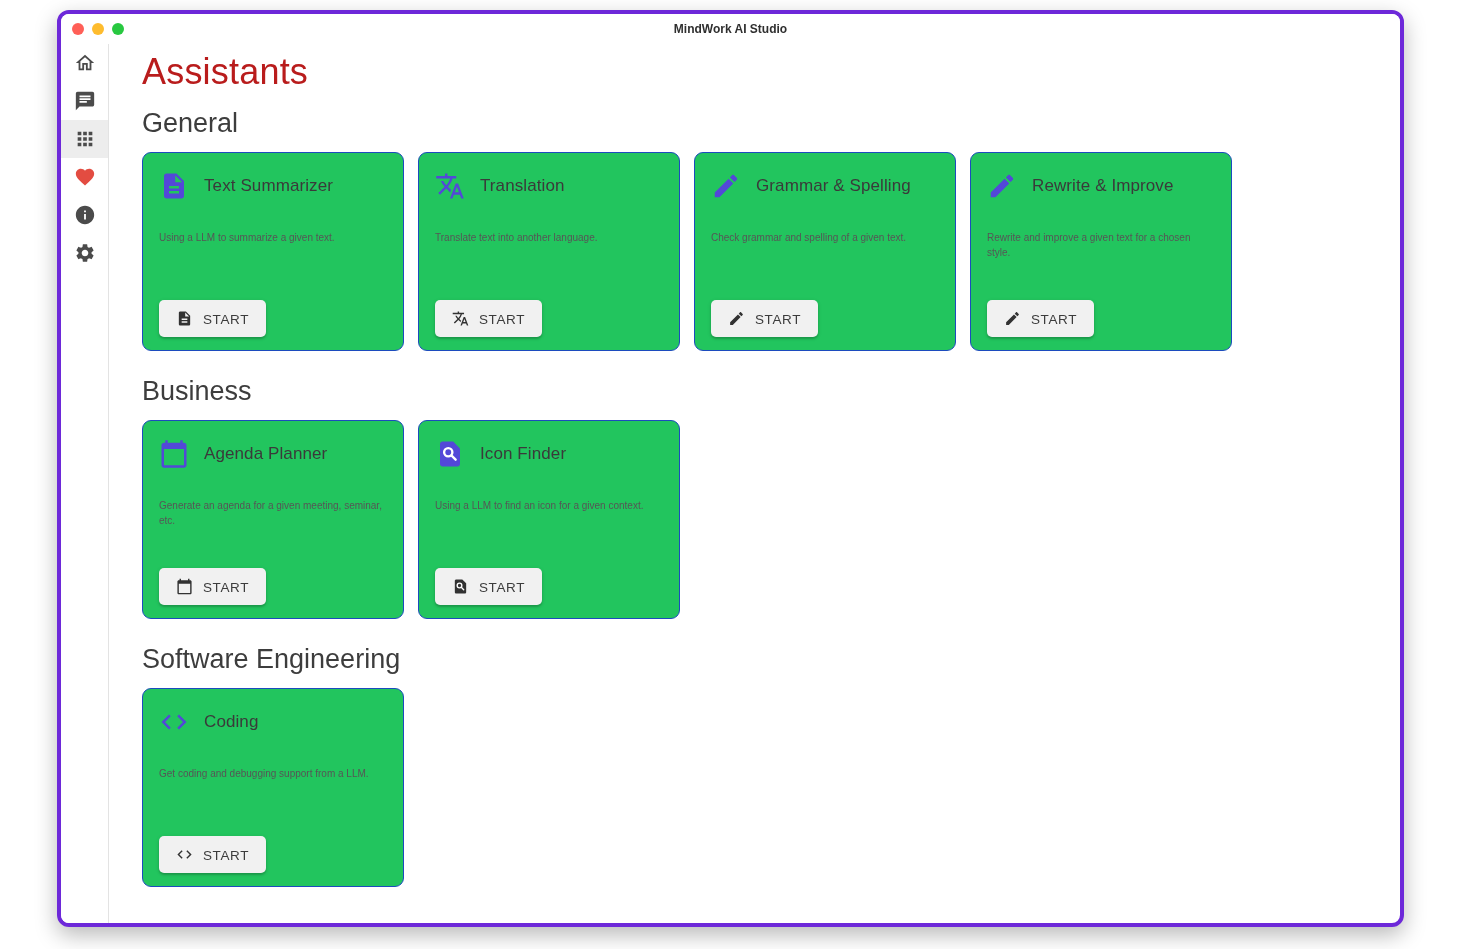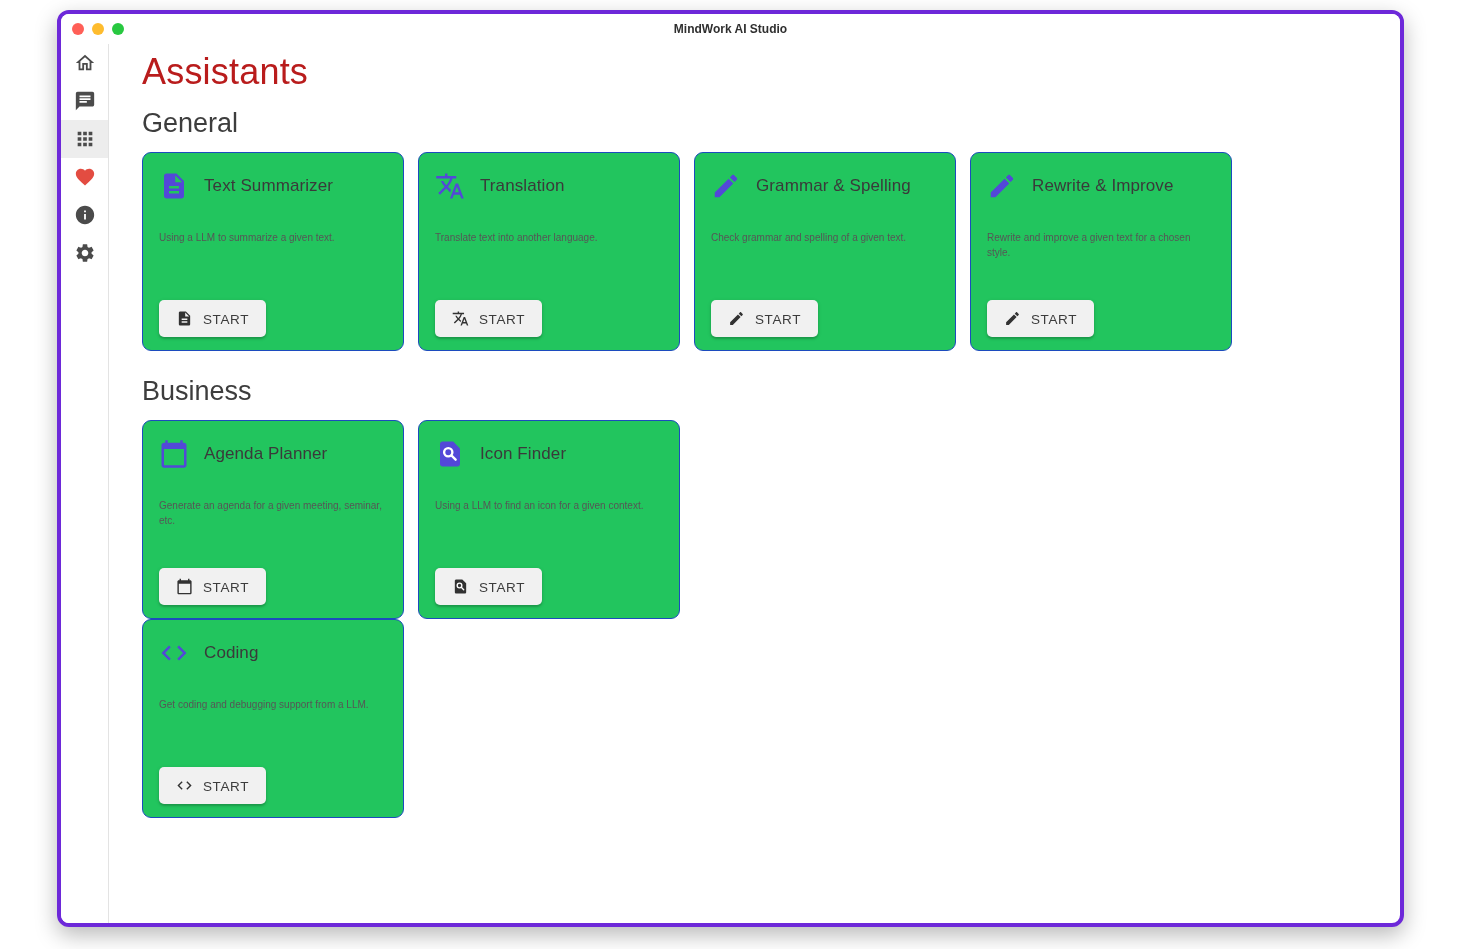--- a/index.html
+++ b/index.html
@@ -231,20 +231,21 @@
                       <circle cx="10.6" cy="10.6" r="3.3" fill="none" stroke="#fff" stroke-width="1.9"></circle>
                       <path d="M13.1 13.1l3.4 3.4" stroke="#fff" stroke-width="1.9" fill="none" stroke-linecap="round"></path>
                     </svg>
                   </span>
                   <span>START</span>
                 </button>
               </div>
             </div>
           </section>
           <section class="section">
+            <h2 class="section-title">Software Engineering</h2>
             <div class="card-grid">
               <div class="card">
                 <div class="card-head">
                   <span style="display: inline-flex;">
                     <svg viewBox="0 0 24 24" xmlns="http://www.w3.org/2000/svg">
                       <path d="M9.4 16.6 4.8 12l4.6-4.6L8 6l-6 6 6 6 1.4-1.4zm5.2 0 4.6-4.6-4.6-4.6L16 6l6 6-6 6-1.4-1.4z"></path>
                     </svg>
                   </span>
                   <h3 class="card-title">Coding</h3>
                 </div>

